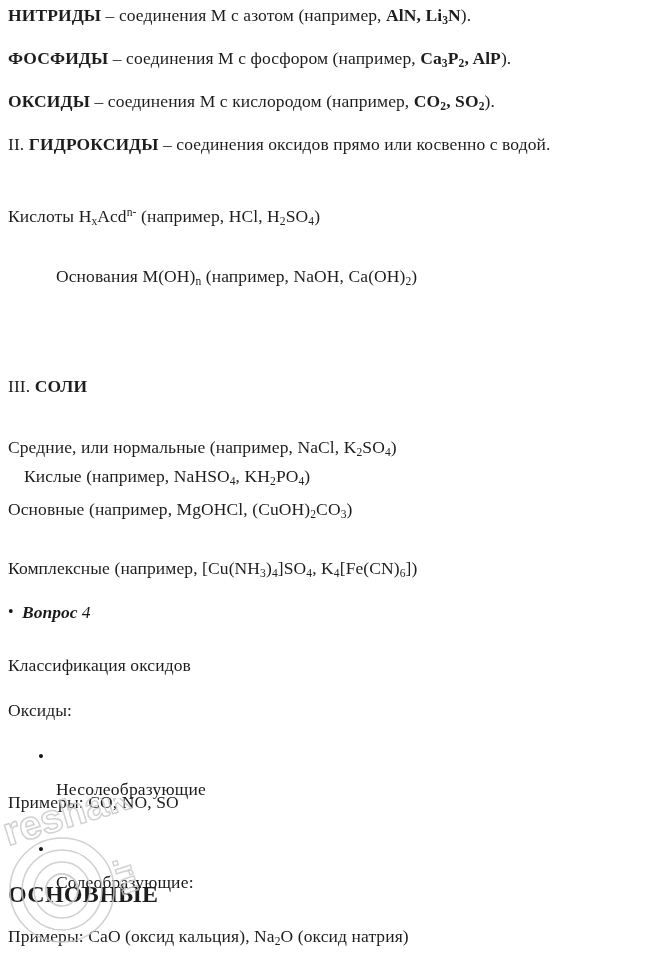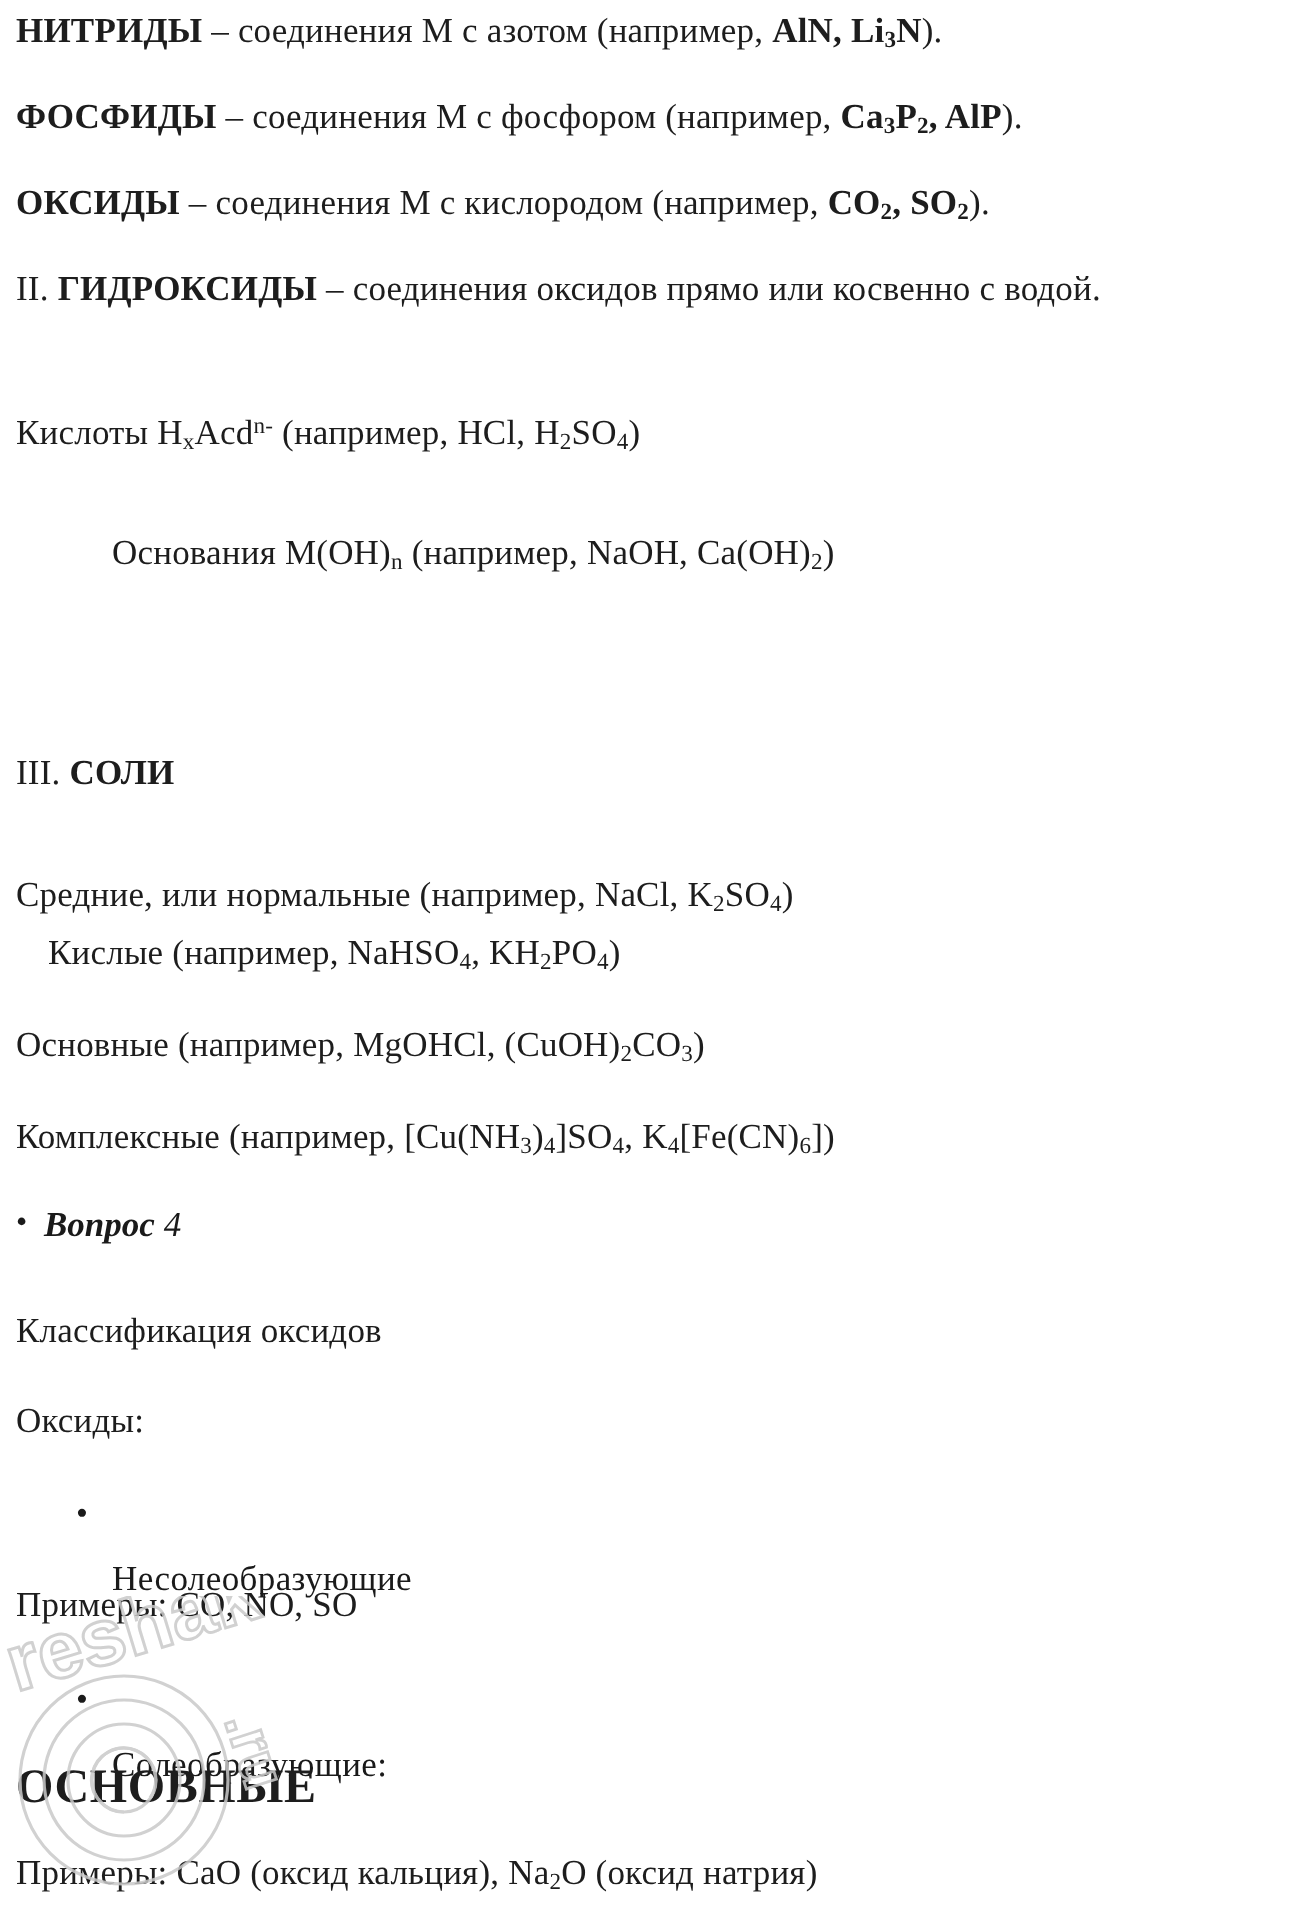--- a/index.html
+++ b/index.html
@@ -129,21 +129,21 @@
   </div>
 
   <div class="para" style="top:420px;margin-top:16px;">
     <span>Средние, или нормальные (например, NaCl, K</span><sub>2</sub><span>SO</span><sub>4</sub><span>)</span>
   </div>
 
   <div class="para" style="top:465px;margin-left:16px;">
     <span>Кислые (например, NaHSO</span><sub>4</sub><span>, KH</span><sub>2</sub><span>PO</span><sub>4</sub><span>)</span>
   </div>
 
-  <div class="para" style="top:511px;">
+  <div class="para" style="top:498px;">
     <span>Основные (например, MgOHCl, (CuOH)</span><sub>2</sub><span>CO</span><sub>3</sub><span>)</span>
   </div>
 
   <div class="para" style="top:557px;">
     <span>Комплексные (например, [Cu(NH</span><sub>3</sub><span>)</span><sub>4</sub><span>]SO</span><sub>4</sub><span>, K</span><sub>4</sub><span>[Fe(CN)</span><sub>6</sub><span>])</span>
   </div>
 
   <div class="bullet-row" style="top:601px; height:26px;">
     <span class="q-dot">•</span>
     <span class="q-text"><span class="bi">Вопрос</span><span class="i"> 4</span></span>

